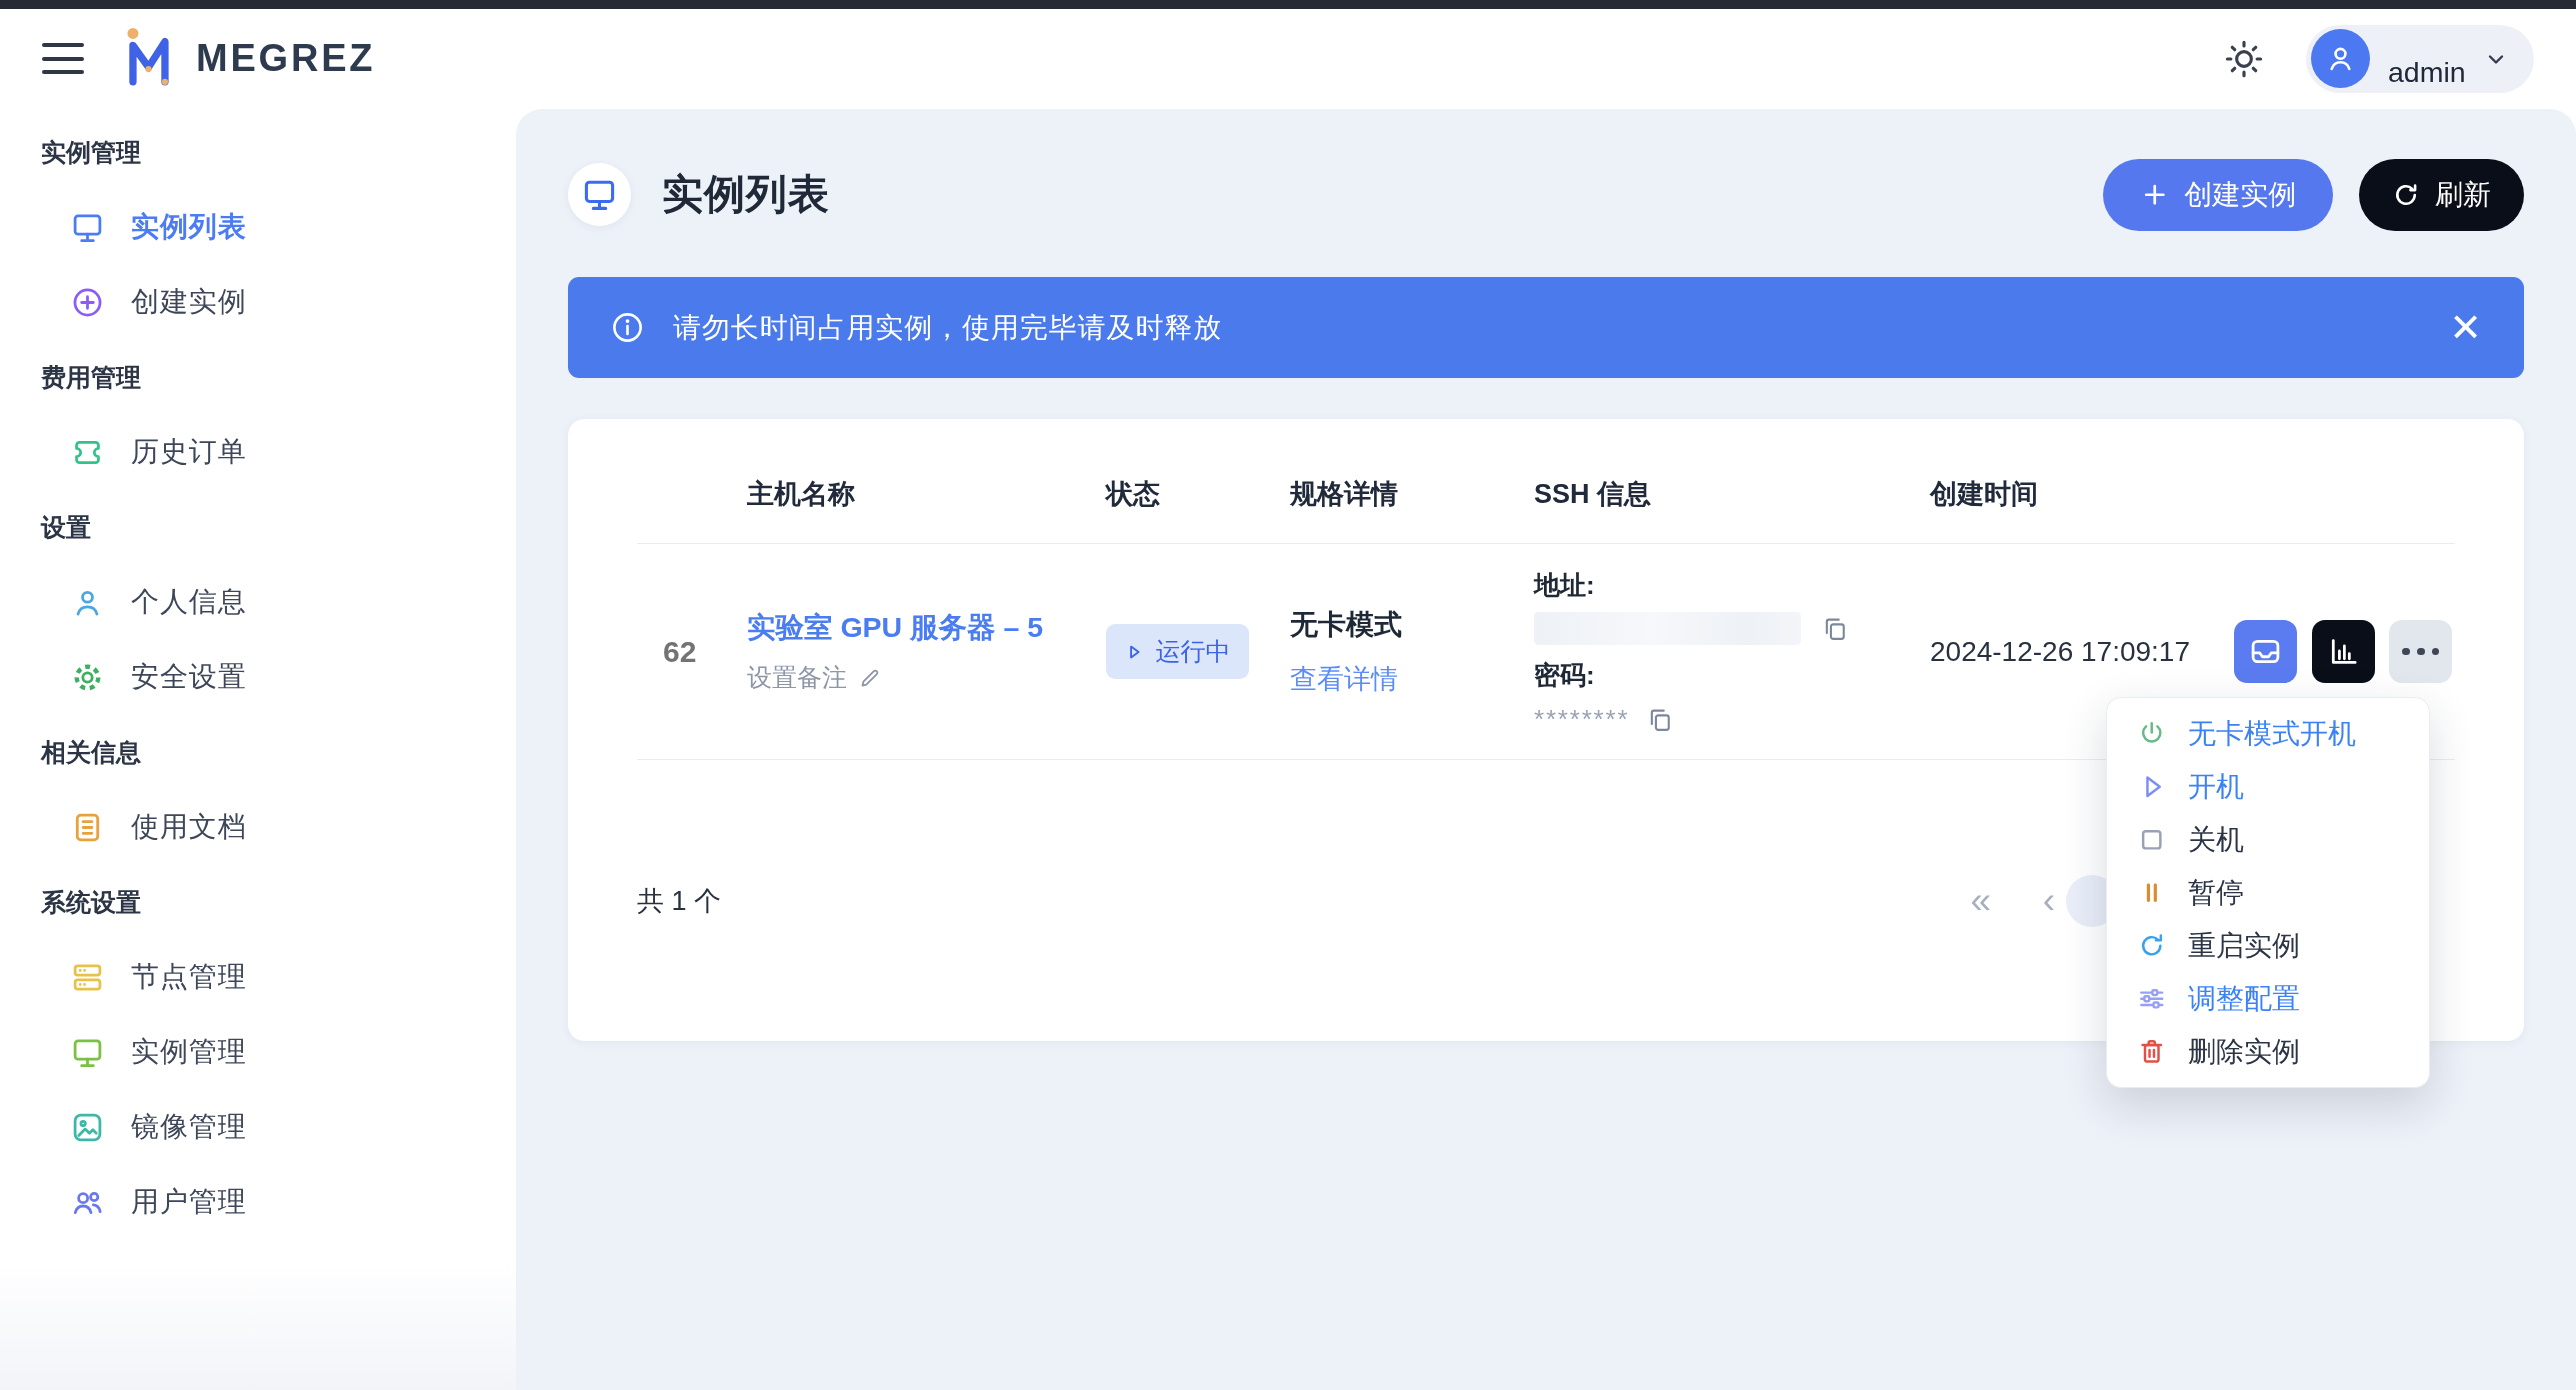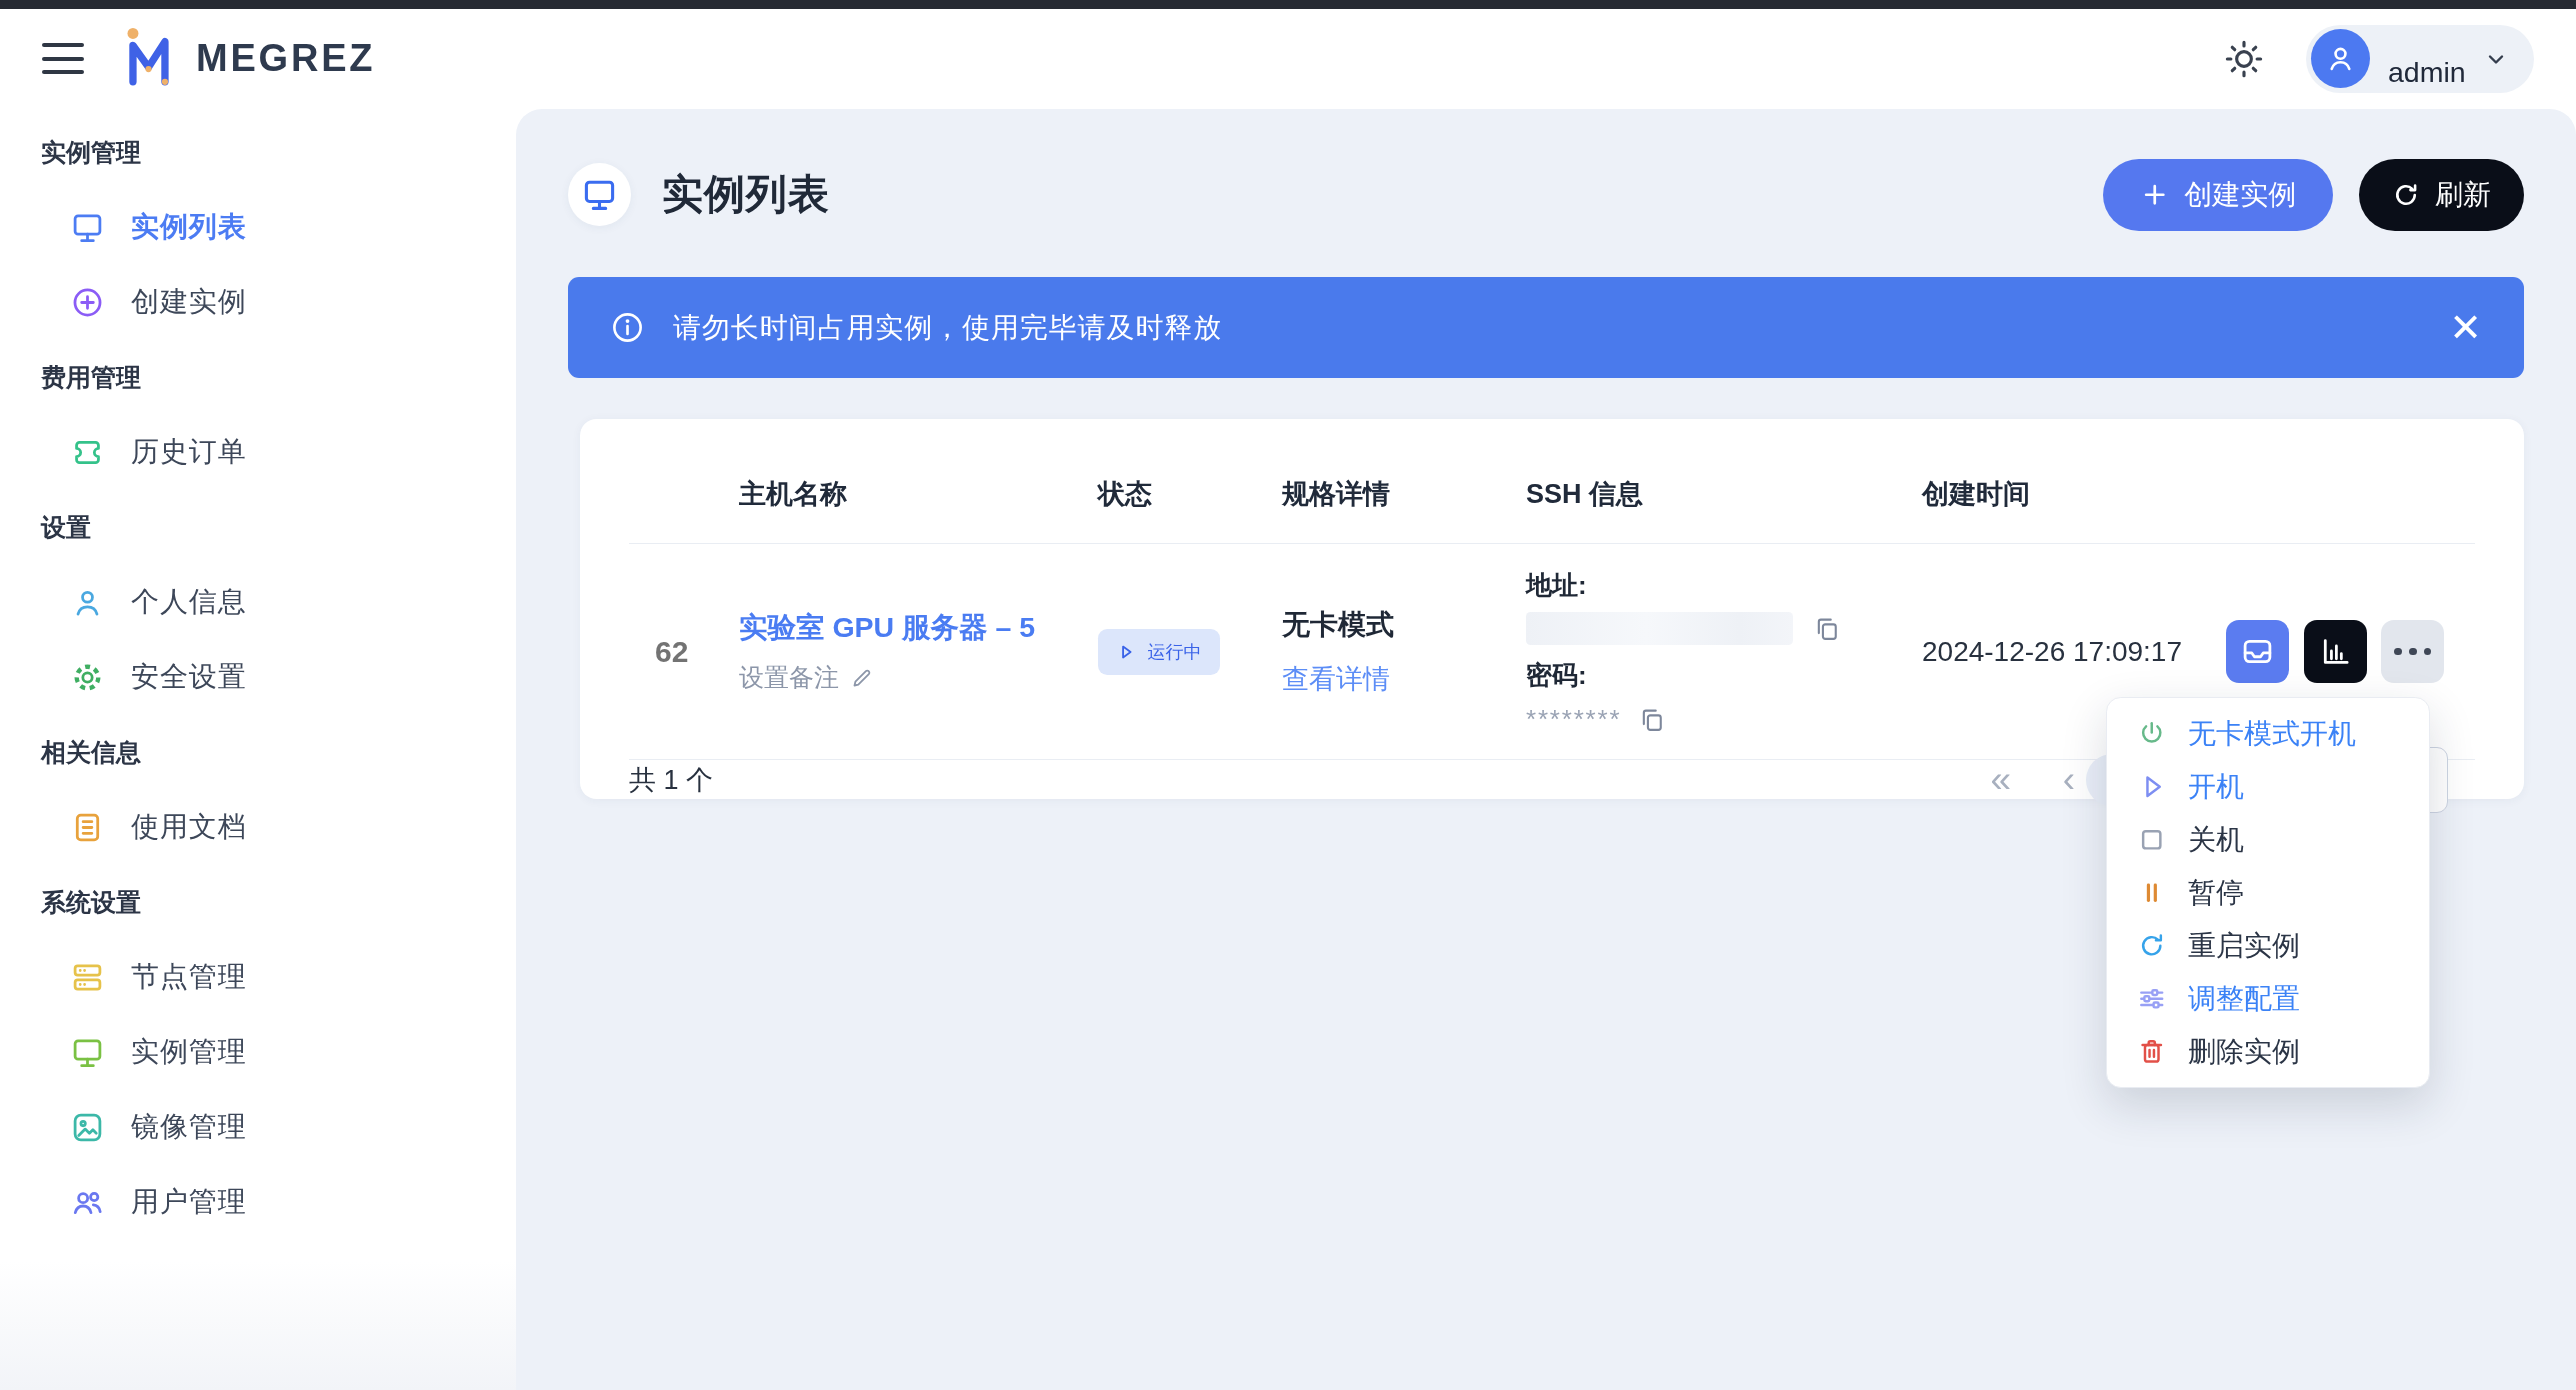--- a/index.html
+++ b/index.html
@@ -44,29 +44,29 @@
   .header-actions { margin-left:auto; display:flex; align-items:center; gap:26px; }
   .btn { height:72px; border-radius:37px; display:flex; align-items:center; gap:14.7px; font-size:28px; color:#fff; border:none; cursor:pointer; }
   .btn-create { background:#5578ef; padding:0 37px; }
   .btn-refresh { background:#0a0e18; padding:0 33px; }
 
   .banner { position:absolute; top:168px; left:52px; right:52px; height:101px; background:#4a7aec; border-radius:11px; display:flex; align-items:center; padding:0 42px; }
   .banner-text { margin-left:28px; font-size:28px; color:#fff; letter-spacing:0.9px; }
   .banner-close { margin-left:auto; font-size:39px; font-weight:300; color:#fff; cursor:pointer; line-height:1; }
 
   
-  .card { position:absolute; top:310px; left:52px; right:52px; height:380px; background:#fff; border-radius:16.6px; box-shadow:0 1.8px 9.2px rgba(35,50,90,.05); padding:0 49px; display:flex; flex-direction:column;margin-left:12px; }
+  .card { position:absolute; top:310px; left:52px; right:52px; height:622px; background:#fff; border-radius:16.6px; box-shadow:0 1.8px 9.2px rgba(35,50,90,.05); padding:0 69px; display:flex; flex-direction:column; }
   .tgrid { display:grid; grid-template-columns:110px 359px 184px 244px 396px 304px 1fr; }
   .thead { padding-top:57px; padding-bottom:31px; border-bottom:1.8px solid #e9edf3; align-items:end; }
   .th { font-size:27px; font-weight:700; color:#202a3a; }
   .trow { border-bottom:1.8px solid #e9edf3; height:216px; align-items:center; }
   .cell-id { font-size:30px; font-weight:700; color:#737373; padding-left:26px; }
   .hostname { font-size:28.5px; font-weight:600; color:#4a7cf2; cursor:pointer; }
   .remark { margin-top:14.7px; font-size:25px; color:#8c96a9; display:flex; align-items:center; gap:11px; cursor:pointer; }
-  .status-pill { display:inline-flex; align-items:center; gap:11px; background:#dce6fb; color:#3a63e8; border-radius:9.2px; padding:11px 18.4px; font-size:18px; }
+  .status-pill { display:inline-flex; align-items:center; gap:11px; background:#dce6fb; color:#3a63e8; border-radius:9.2px; padding:11px 18.4px; font-size:25px; }
   .spec-mode { font-size:28px; font-weight:700; color:#1f2836; }
   .spec-link { margin-top:16.6px; font-size:27px; color:#5c8df6; cursor:pointer; }
   .ssh-label { font-size:26px; font-weight:700; color:#1f2836; }
   .ssh-addr-row { display:flex; align-items:center; gap:20px; margin:9.2px 0 13px; }
   .blur-bar { width:267px; height:33px; border-radius:4.6px; background:linear-gradient(90deg,#eef1f6,#f6f8fb 45%,#eef1f6 80%,#f3f5f9); }
   .ssh-pass-row { display:flex; align-items:center; gap:16.6px; margin-top:11px; }
   .masked { font-size:26px; color:#9aa3b4; letter-spacing:1.8px; }
   .copy-ic { cursor:pointer; display:flex; }
   .cell-time { font-size:28px; color:#28313f; }
   .cell-actions { display:flex; gap:14.7px; }

